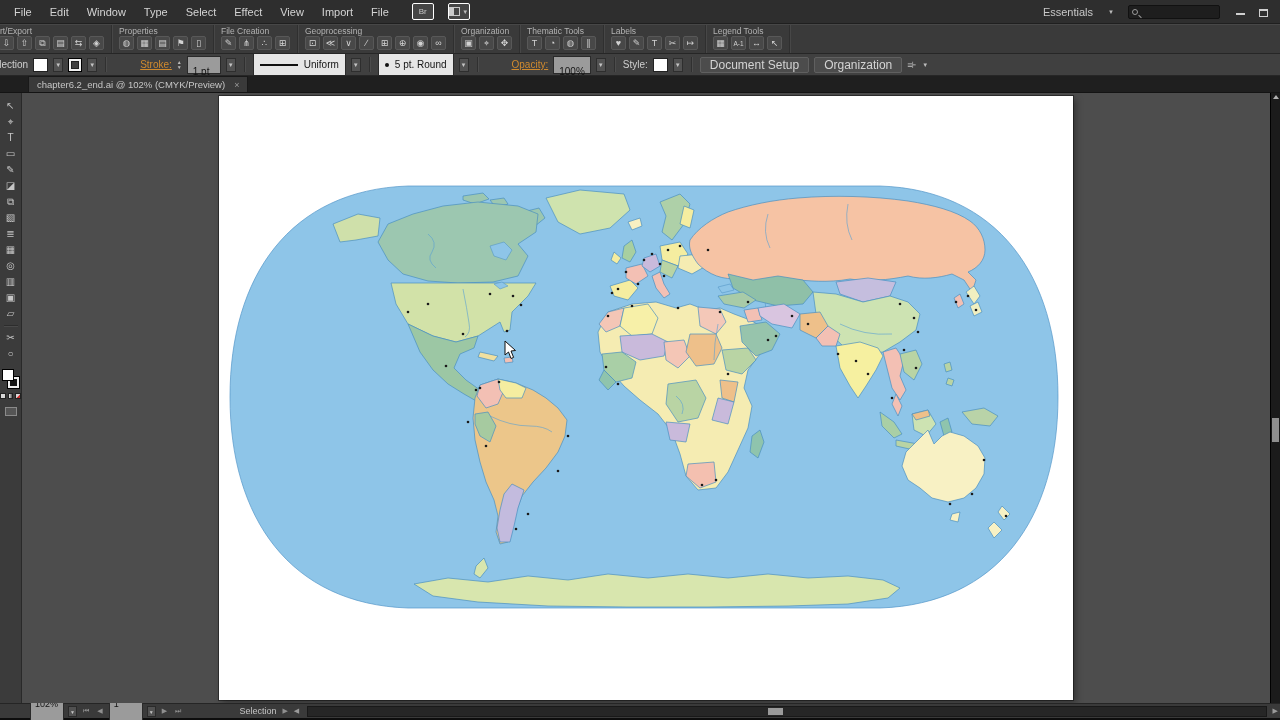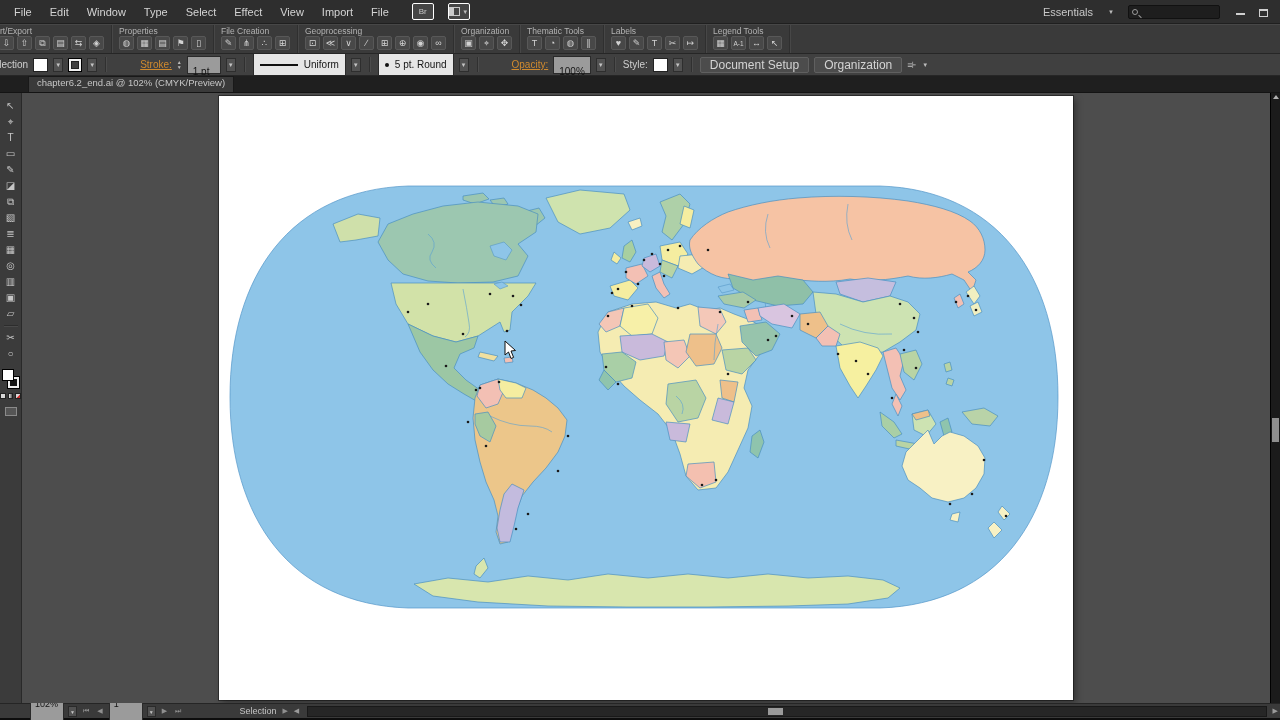--- a/index.html
+++ b/index.html
@@ -60,21 +60,21 @@
   .brush-dot { width:4px; height:4px; background:#111; border-radius:50%; display:inline-block; }
   .cb-sep { width:1px; height:15px; background:#303030; box-shadow:1px 0 0 #4c4c4c; margin:0 3px; }
   .cb-btn { background:#4c4c4c; border:1px solid #606060; border-radius:2px; padding:1px 9px;
     font-size:12px; color:#d4d4d4; height:16px; line-height:13px; white-space:nowrap; }
   .panel-toggle { color:#c4c4c4; font-size:9px; letter-spacing:-1px; }
 
   
   .tab-bar { height:17px; background:#1f1f1f; display:flex; align-items:flex-end; padding-left:28px;
     border-bottom:1px solid #141414; }
   .doc-tab { height:16px; background:#3a3a3a; border:1px solid #191919; border-bottom:none;
-    display:flex; align-items:center; gap:9px; padding:0 8px; font-size:9.5px; color:#c6c6c6; white-space:nowrap;flex-direction:column; }
+    display:flex; align-items:center; gap:9px; padding:0 8px; font-size:9.5px; color:#c6c6c6; white-space:nowrap; }
   .tab-close { color:#9a9a9a; font-size:9px; cursor:default; }
 
   
   .ws { position:relative; height:610px; background:#4d4d4d; overflow:hidden; }
   .toolbox { position:absolute; left:0; top:0; width:22px; height:100%; background:#3b3b3b;
     border-right:1px solid #292929; z-index:6; padding-top:4px; }
   .tool { width:16px; height:15px; margin:1px auto 1px auto; color:#c6c6c6; font-size:10px;
     text-align:center; line-height:15px; cursor:default; }
   .tool-sep { width:14px; height:1px; background:#2d2d2d; box-shadow:0 1px 0 #4a4a4a; margin:4px auto; }
   .fs-widget { position:relative; width:18px; height:20px; margin:8px auto 4px auto; }

